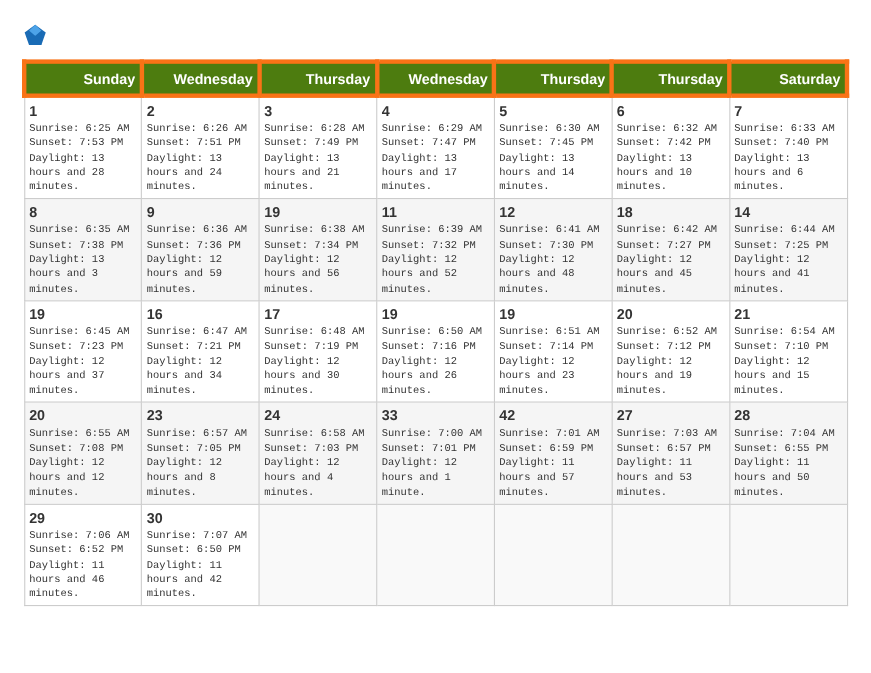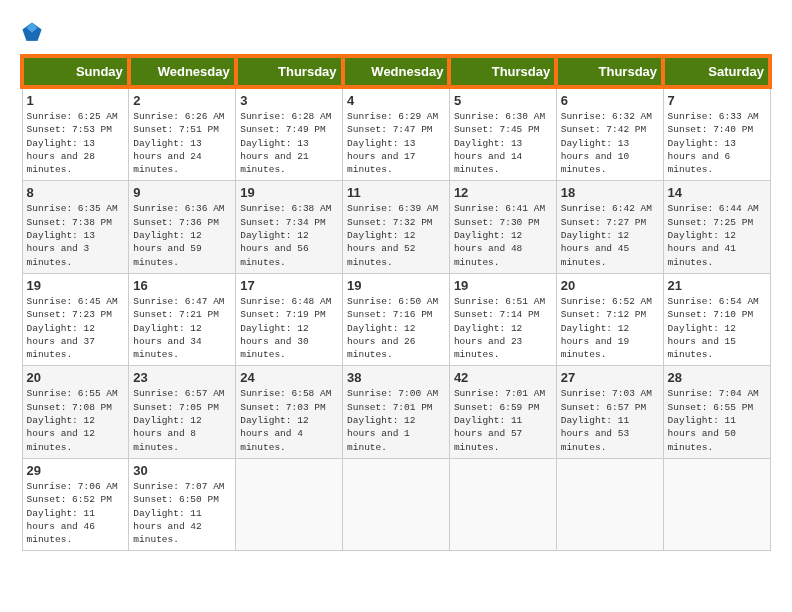--- a/index.html
+++ b/index.html
@@ -221,21 +221,21 @@
         </td>
         <td>
           <span class="day-number">23</span>
           <div class="day-info">Sunrise: 6:57 AM<br>Sunset: 7:05 PM<br>Daylight: 12 hours and 8 minutes.</div>
         </td>
         <td>
           <span class="day-number">24</span>
           <div class="day-info">Sunrise: 6:58 AM<br>Sunset: 7:03 PM<br>Daylight: 12 hours and 4 minutes.</div>
         </td>
         <td>
-          <span class="day-number">38</span>
+          <span class="day-number">33</span>
           <div class="day-info">Sunrise: 7:00 AM<br>Sunset: 7:01 PM<br>Daylight: 12 hours and 1 minute.</div>
         </td>
         <td>
           <span class="day-number">42</span>
           <div class="day-info">Sunrise: 7:01 AM<br>Sunset: 6:59 PM<br>Daylight: 11 hours and 57 minutes.</div>
         </td>
         <td>
           <span class="day-number">27</span>
           <div class="day-info">Sunrise: 7:03 AM<br>Sunset: 6:57 PM<br>Daylight: 11 hours and 53 minutes.</div>
         </td>

